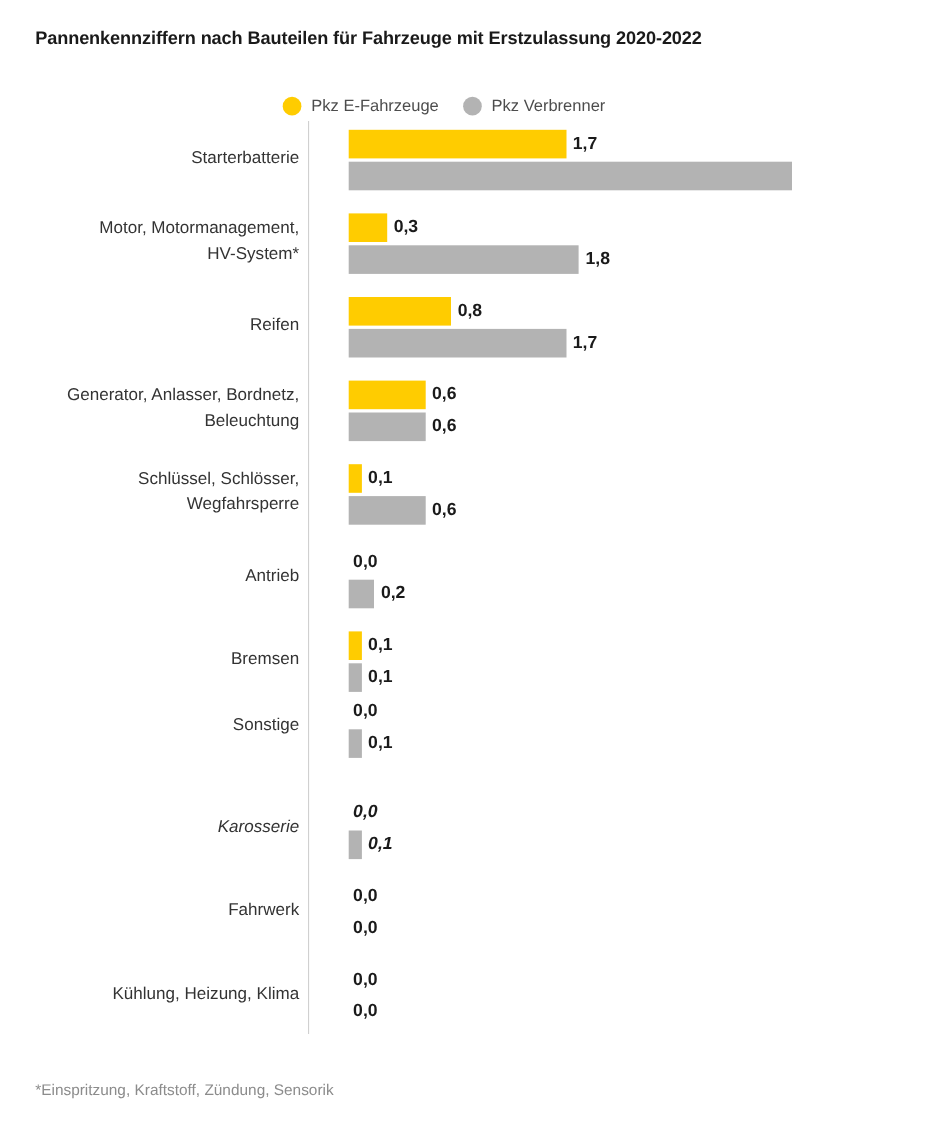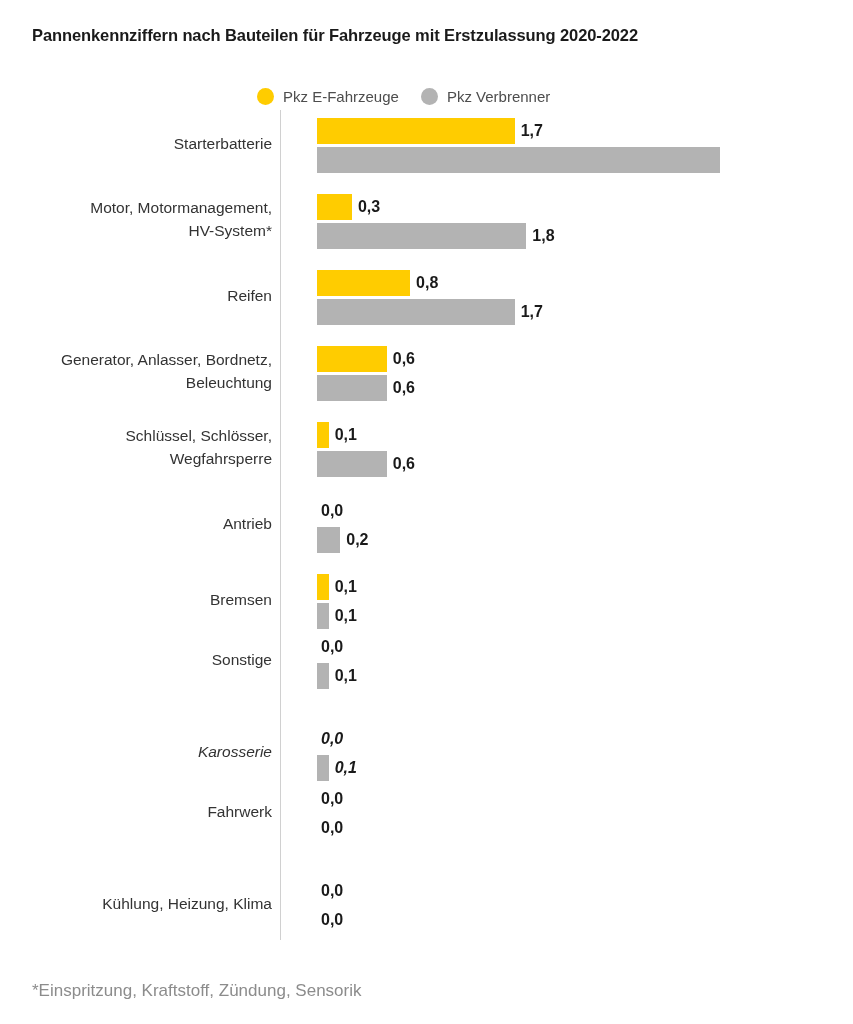--- a/index.html
+++ b/index.html
@@ -124,21 +124,21 @@
     line-height: 26px;
     white-space: nowrap;
   }
   .bar-value.zero { margin-left: 4px; }
 
   
   .footnote {
     position: absolute;
     left: 32px;
     top: 982px;
-    font-size: 17px;
+    font-size: 14px;
     color: #8c8c8c;
     line-height: 17px;
   }
 </style>
 </head>
 <body>
 
 <div class="page">
 
   <div class="chart-title">Pannenkennziffern nach Bauteilen für Fahrzeuge mit Erstzulassung 2020-2022</div>
@@ -249,21 +249,21 @@
         <div class="group" style="top: 616px; font-style: italic;">
           <div class="group-label" style="top: 14px;">Karosserie</div>
           <div class="bar-row r1">
             <span class="bar-value zero">0,0</span>
           </div>
           <div class="bar-row r2">
             <div class="bar v" style="width: 11.63px;"></div>
             <span class="bar-value">0,1</span>
           </div>
         </div>
-        <div class="group" style="top: 676px; padding-left: 44px;">
+        <div class="group" style="top: 692px; padding-left: 44px;">
           <div class="group-label" style="top: 14px;">Fahrwerk</div>
           <div class="bar-row r1">
             <span class="bar-value zero">0,0</span>
           </div>
           <div class="bar-row r2">
             <span class="bar-value zero">0,0</span>
           </div>
         </div>
         <div class="group" style="top: 768px;">
           <div class="group-label" style="top: 14px;">Kühlung, Heizung, Klima</div>

